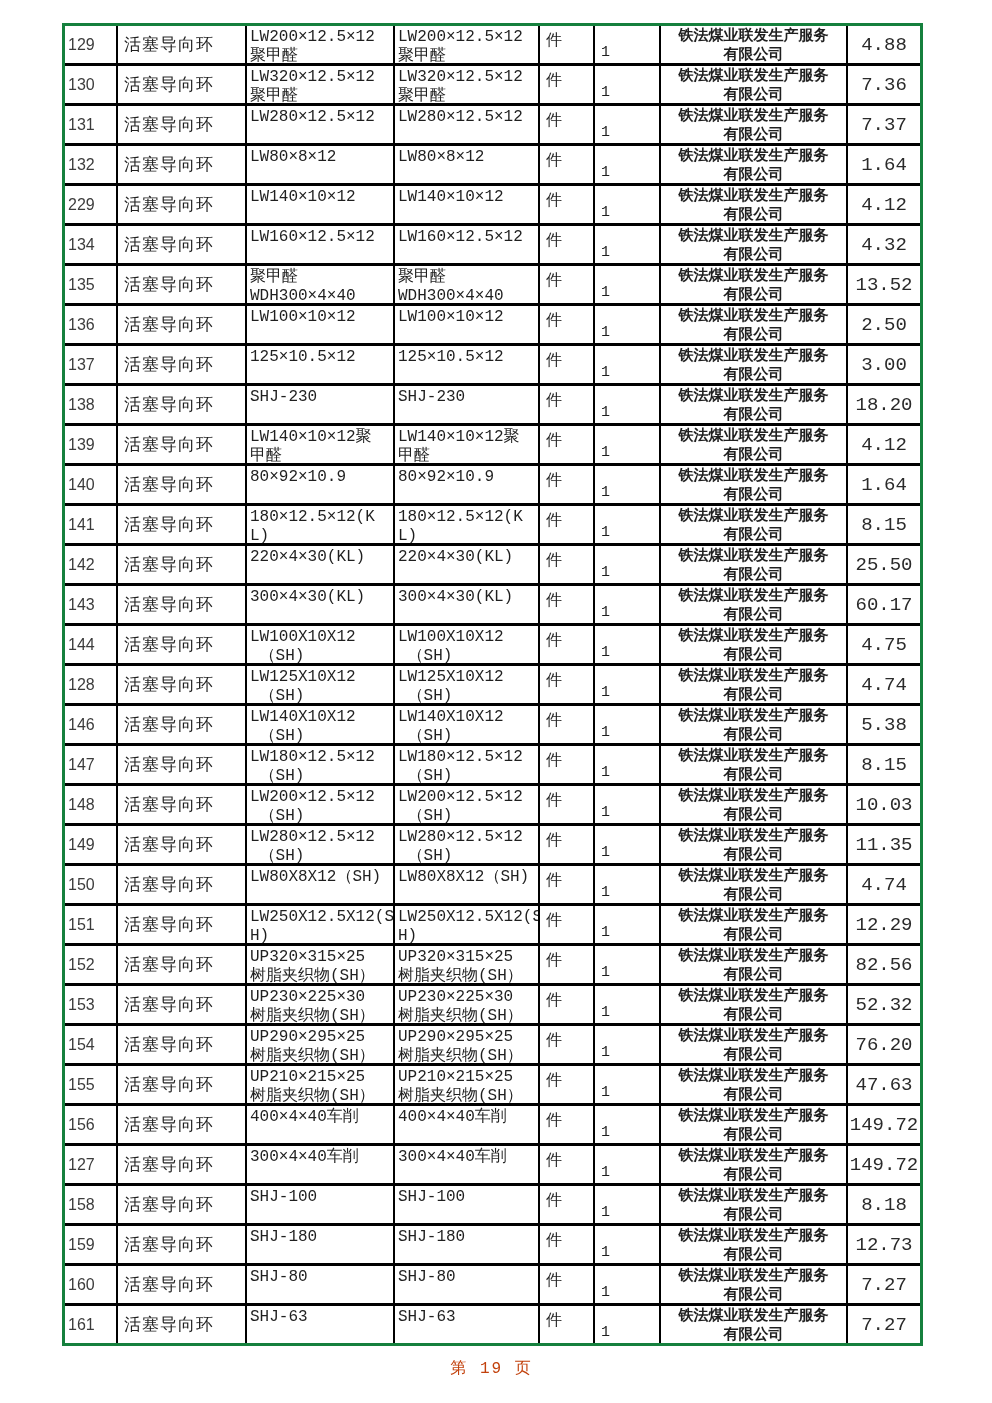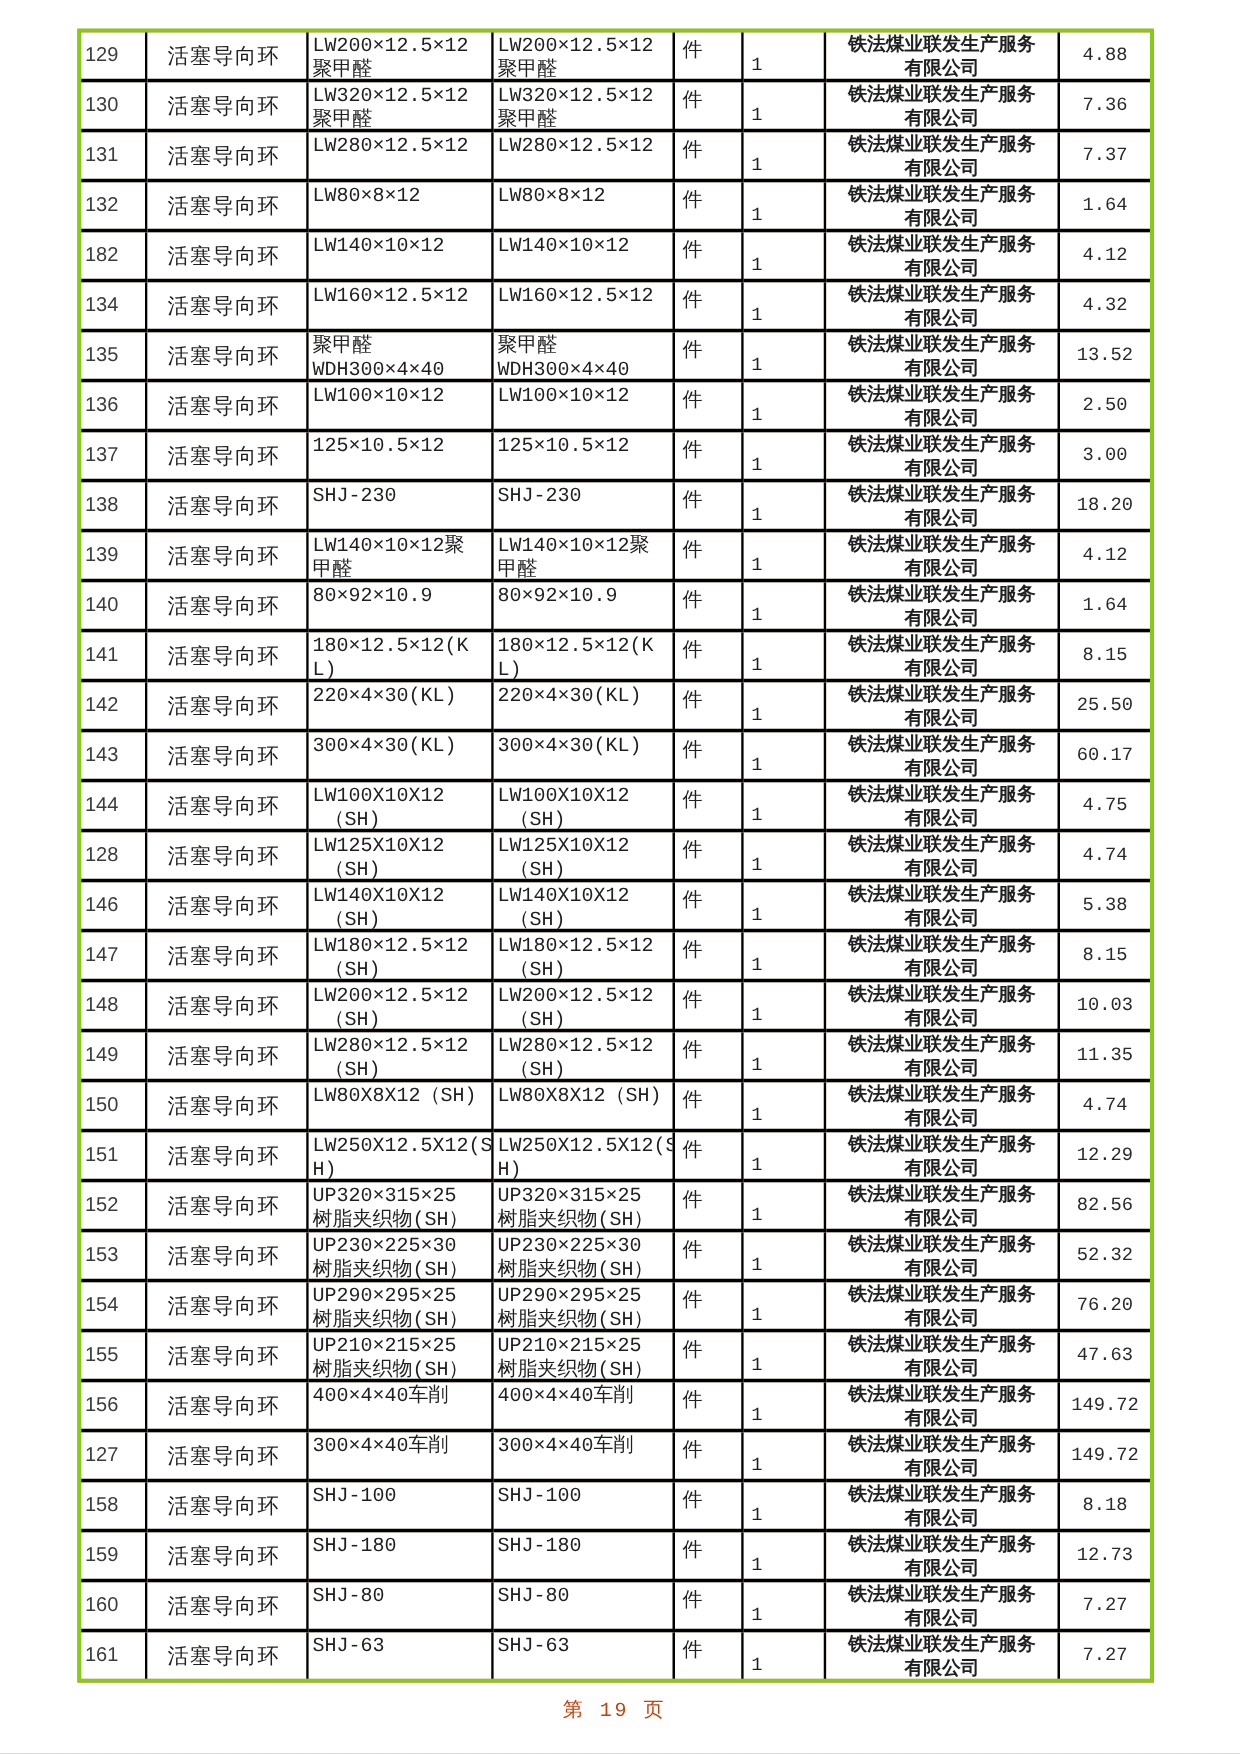--- a/index.html
+++ b/index.html
@@ -3,47 +3,47 @@
 <meta charset="utf-8">
 <style>
   html,body { margin:0; padding:0; }
   body {
     width:992px; height:1403px; background:#ffffff; position:relative;
     font-family:"Liberation Mono","DejaVu Sans Mono",monospace;
     color:#1f1f1f;
   }
   .table {
     position:absolute; left:62px; top:23px;
-    border:3px solid #84cc16;
+    border:3px solid #15803d;
     display:grid;
     grid-template-columns:53px 129px 148px 145px 55px 66px 187px 72px;
-    background:#a16207;
+    background:#eab308;
   }
   .tr { display:contents; }
   .td {
     box-sizing:border-box;
     height:40px;
     border-right:2px solid #000;
     border-bottom:3px solid #000;
     overflow:hidden;
     background:#fff;
   }
   .tr .td:nth-child(8) { border-right:none; }
   .tr:last-child .td { border-bottom:none; height:37px; }
   .c-no {
     display:flex; align-items:center; padding-left:3px;
     font-family:"Liberation Sans","DejaVu Sans",sans-serif;
     font-size:16px; color:#3c3c3c;
   }
-  .c-name { display:flex; align-items:center; padding-left:16px; font-size:17px; letter-spacing:1px; }
+  .c-name { display:flex; align-items:center; padding-left:6px; font-size:17px; letter-spacing:1px; }
   .c-spec { font-size:16px; line-height:19px; padding:2px 0 0 3px; white-space:pre-wrap; }
   .c-unit { font-size:16px; padding:4px 0 0 6px; }
   .c-qty  { display:flex; align-items:flex-end; padding:0 0 2px 6px; font-size:15px; }
   .c-supplier { text-align:center; font-size:15px; line-height:19px; padding-top:1px; white-space:pre-wrap;font-weight:bold; }
-  .c-price { display:flex; align-items:center; justify-content:center; font-size:15px; color:#2a2a2a; }
+  .c-price { display:flex; align-items:center; justify-content:center; font-size:19px; color:#2a2a2a; }
   .footer {
     position:absolute; left:62px; width:859px; top:1358px;
     text-align:center; font-size:16px; color:#c2410c;
     letter-spacing:2px;
   }
 </style>
 </head>
 <body>
 
 <div class="table" id="parts-table">
@@ -93,21 +93,21 @@
     <div class="td c-spec">LW80×8×12</div>
     <div class="td c-spec">LW80×8×12</div>
     <div class="td c-unit">件</div>
     <div class="td c-qty">1</div>
     <div class="td c-supplier">铁法煤业联发生产服务
 有限公司</div>
     <div class="td c-price">1.64</div>
   </div>
 
   <div class="tr">
-    <div class="td c-no">182</div>
+    <div class="td c-no">229</div>
     <div class="td c-name">活塞导向环</div>
     <div class="td c-spec">LW140×10×12</div>
     <div class="td c-spec">LW140×10×12</div>
     <div class="td c-unit">件</div>
     <div class="td c-qty">1</div>
     <div class="td c-supplier">铁法煤业联发生产服务
 有限公司</div>
     <div class="td c-price">4.12</div>
   </div>
 

